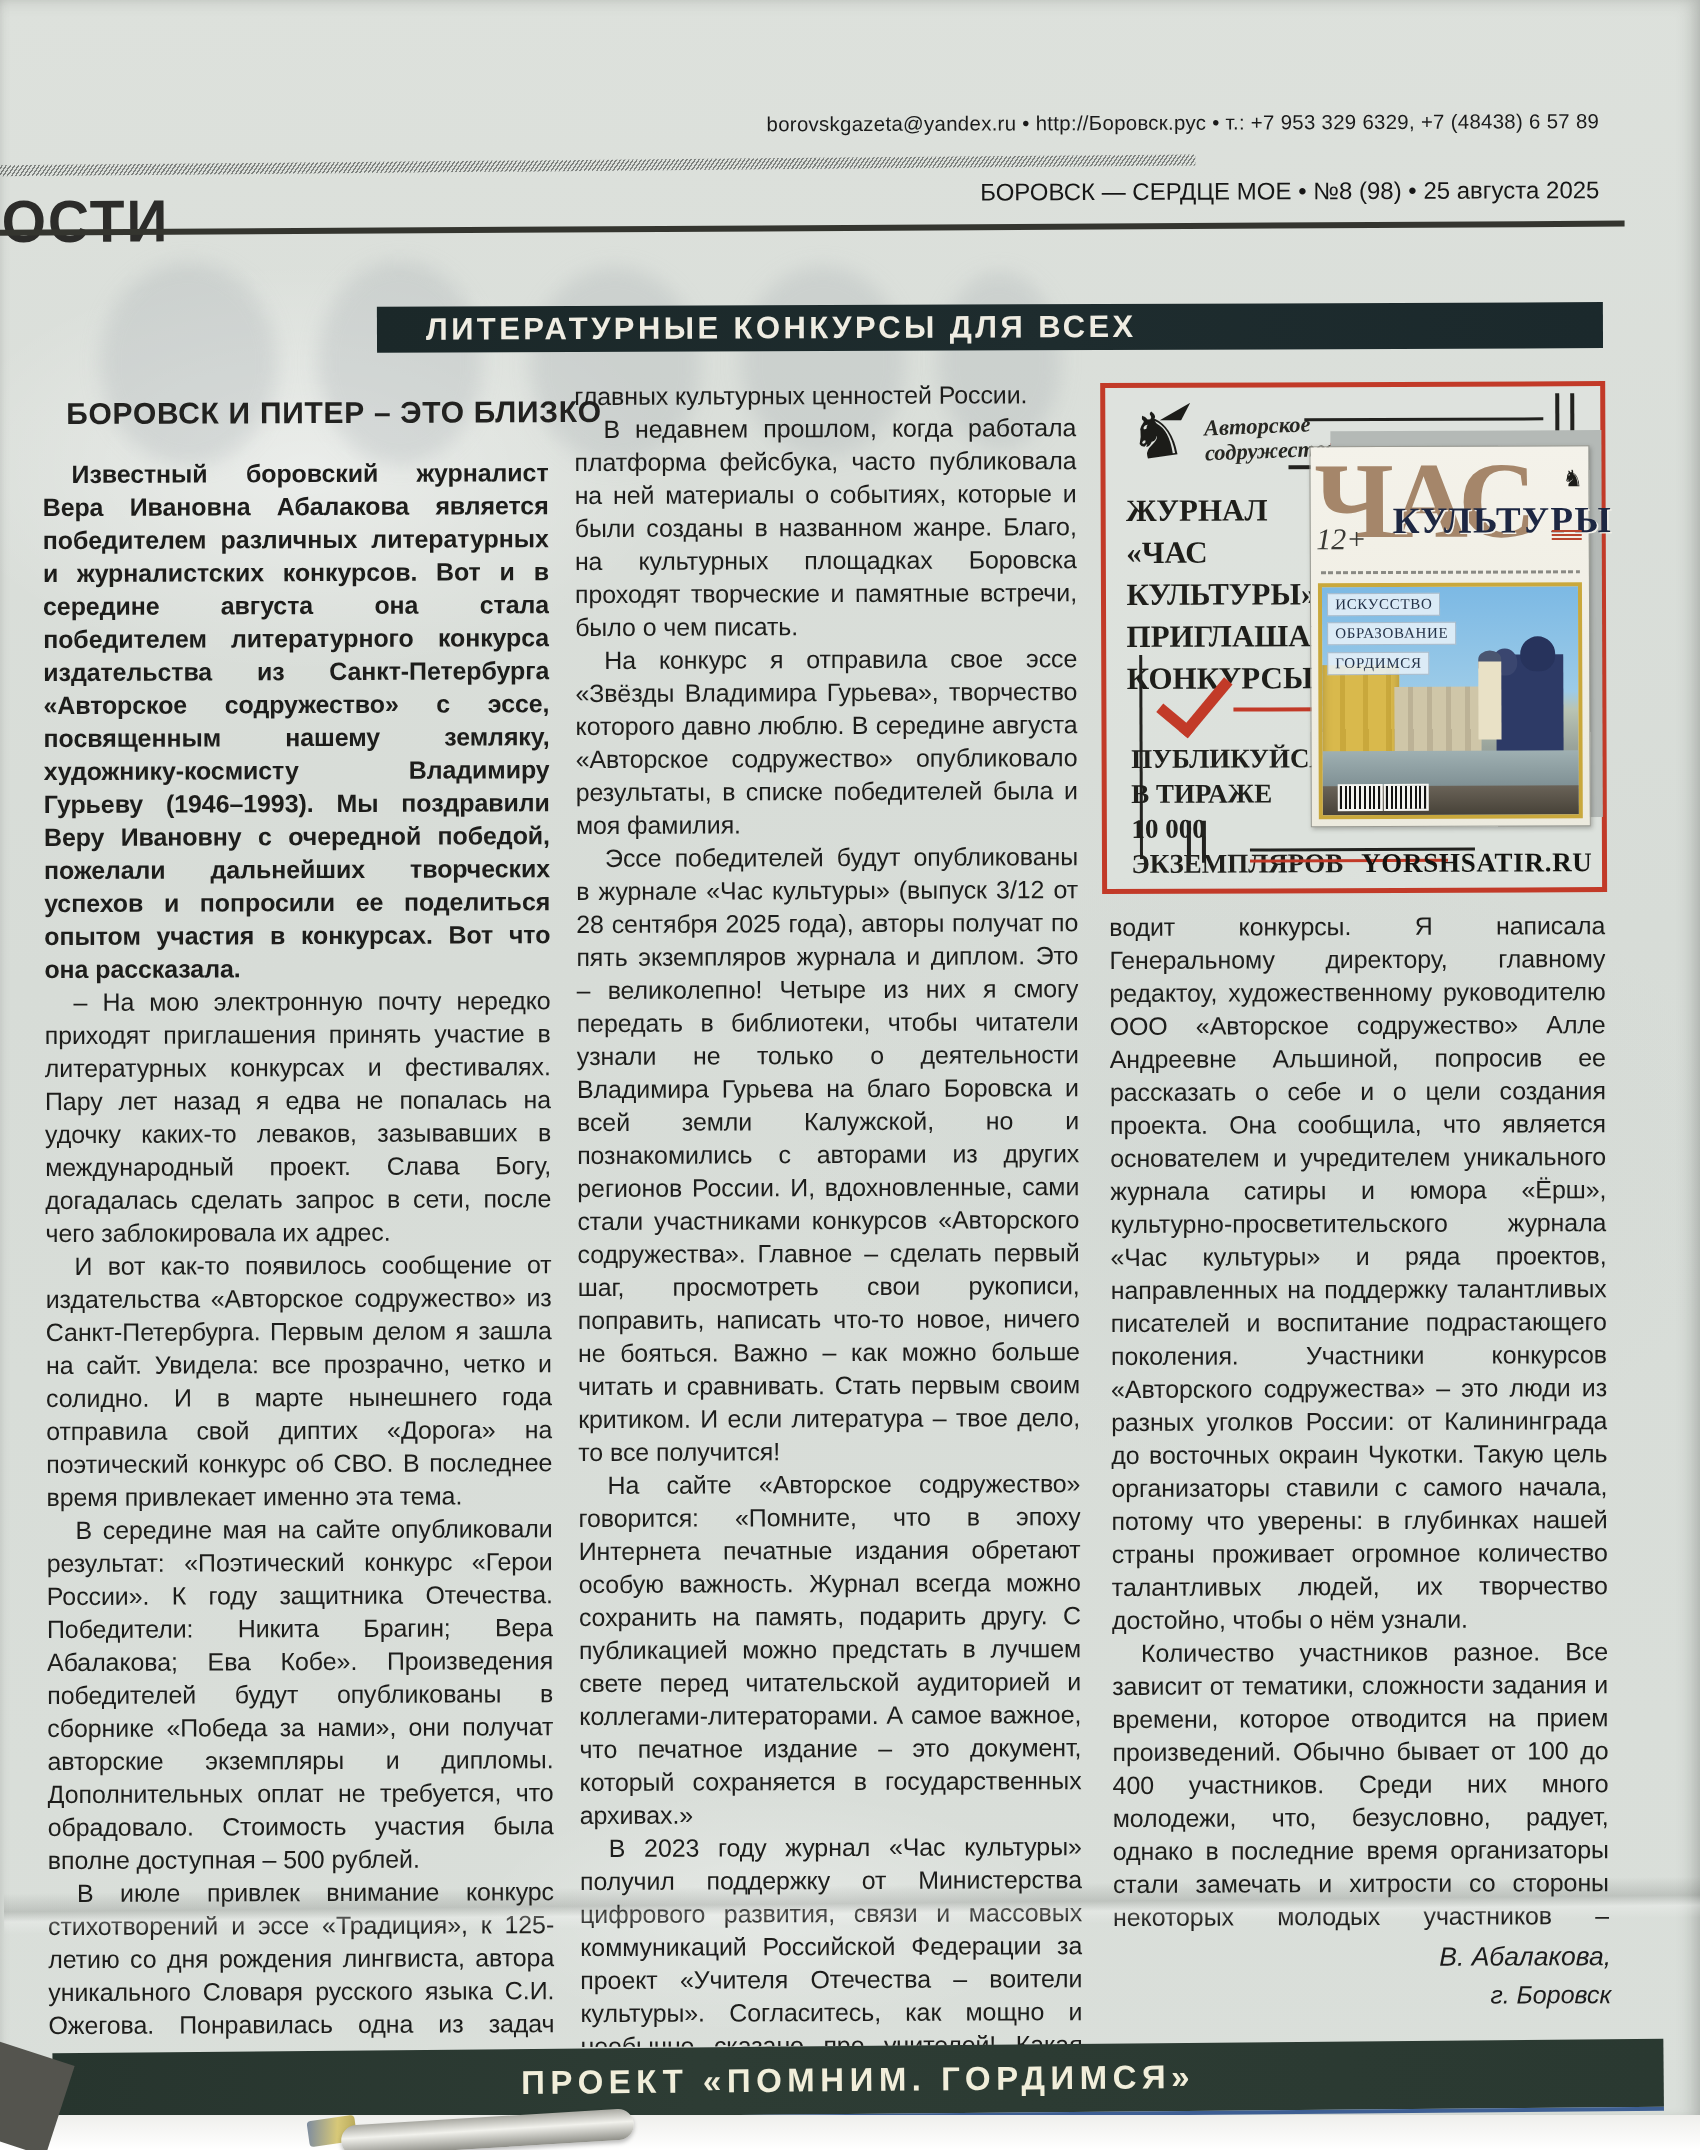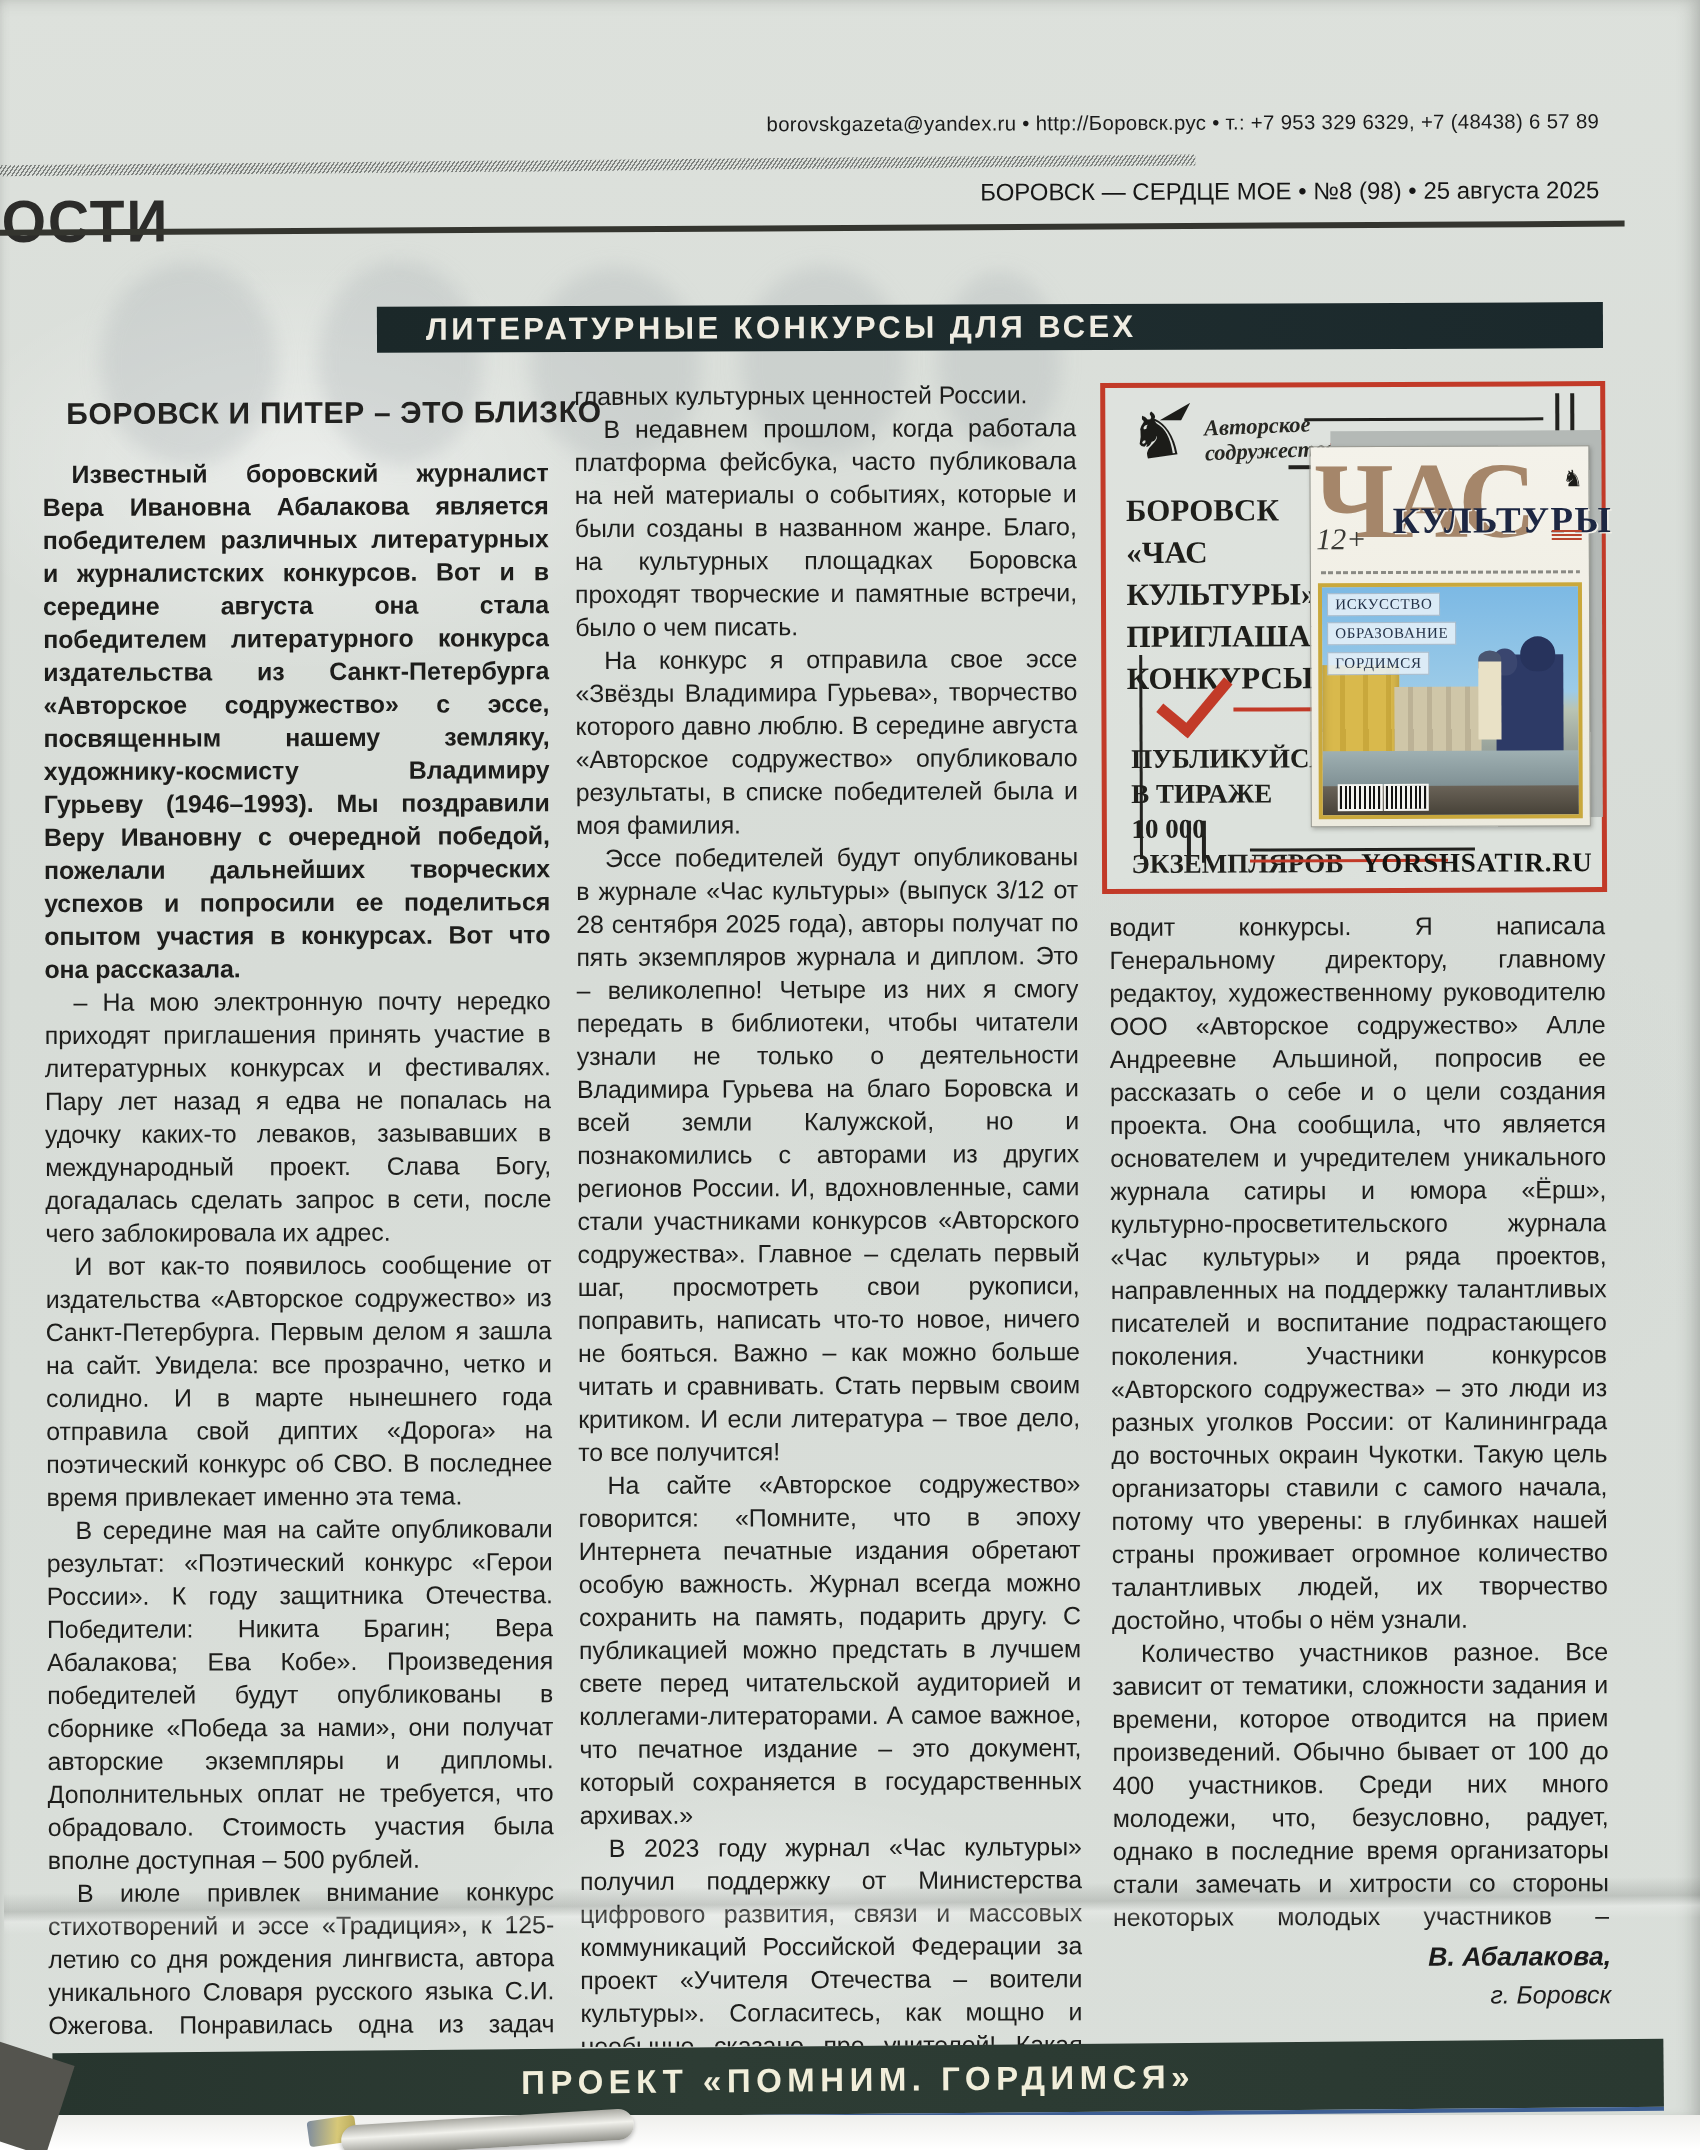--- a/index.html
+++ b/index.html
@@ -52,21 +52,21 @@
 
   .col{position:absolute;font-size:25px;line-height:33px;text-align:justify;color:#1d1d1b;letter-spacing:-0.1px;}
   .col p{margin:0;text-indent:29px;}
   .col p.cont{text-indent:0;}
   .lede{font-weight:bold;}
   #col1{left:44px;top:455px;width:506px;height:1588px;overflow:hidden;}
   #col2{left:576px;top:379px;width:502px;height:1667px;overflow:hidden;}
   #col3{left:1109px;top:912px;width:496px;height:1030px;overflow:hidden;}
 
   .signature{position:absolute;right:94px;top:1944px;text-align:right;color:#1b1b1b;}
-  .sig-name{font-size:26.6px;font-weight:bold;font-style:italic;}
+  .sig-name{font-size:26.6px;font-weight:normal;font-style:italic;}
   .sig-city{font-size:25px;font-style:italic;margin-top:8.2px;}
 
   
   #ad{
     position:absolute;left:1102px;top:384px;width:505px;height:511px;box-sizing:border-box;
     border:5.5px solid #c23a28;background:rgba(226,230,226,0.45);
   }
   .ad-line{position:absolute;background:#22221f;}
   .ad-line.red{background:#c23a28;}
   .brandlogo{position:absolute;left:19px;top:9.5px;width:75px;height:75px;color:#1c1c19;}
@@ -192,21 +192,21 @@
     <div class="ad-line" style="left:450px;top:6.8px;width:4.1px;height:40px;"></div>
     <div class="ad-line" style="left:465px;top:6.8px;width:4.1px;height:40px;"></div>
 
     <div class="brandlogo">
       <span class="knight">♞</span>
       <span class="wing"></span>
     </div>
     <div class="brandname">Авторское содружество</div>
 
     <div class="ad-head">
-      <span>БОРОВСК</span><br>
+      <span>ЖУРНАЛ</span><br>
       <span>«ЧАС</span><br>
       <span>КУЛЬТУРЫ»</span><br>
       <span>ПРИГЛАШАЕТ</span><br>
       <span>КОНКУРСЫ</span>
     </div>
 
     <div class="ad-line" style="left:33px;top:267px;width:3.4px;height:204px;"></div>
     <div class="check"></div>
     <div class="ad-line red" style="left:127px;top:320px;width:95px;height:4.1px;"></div>
 

